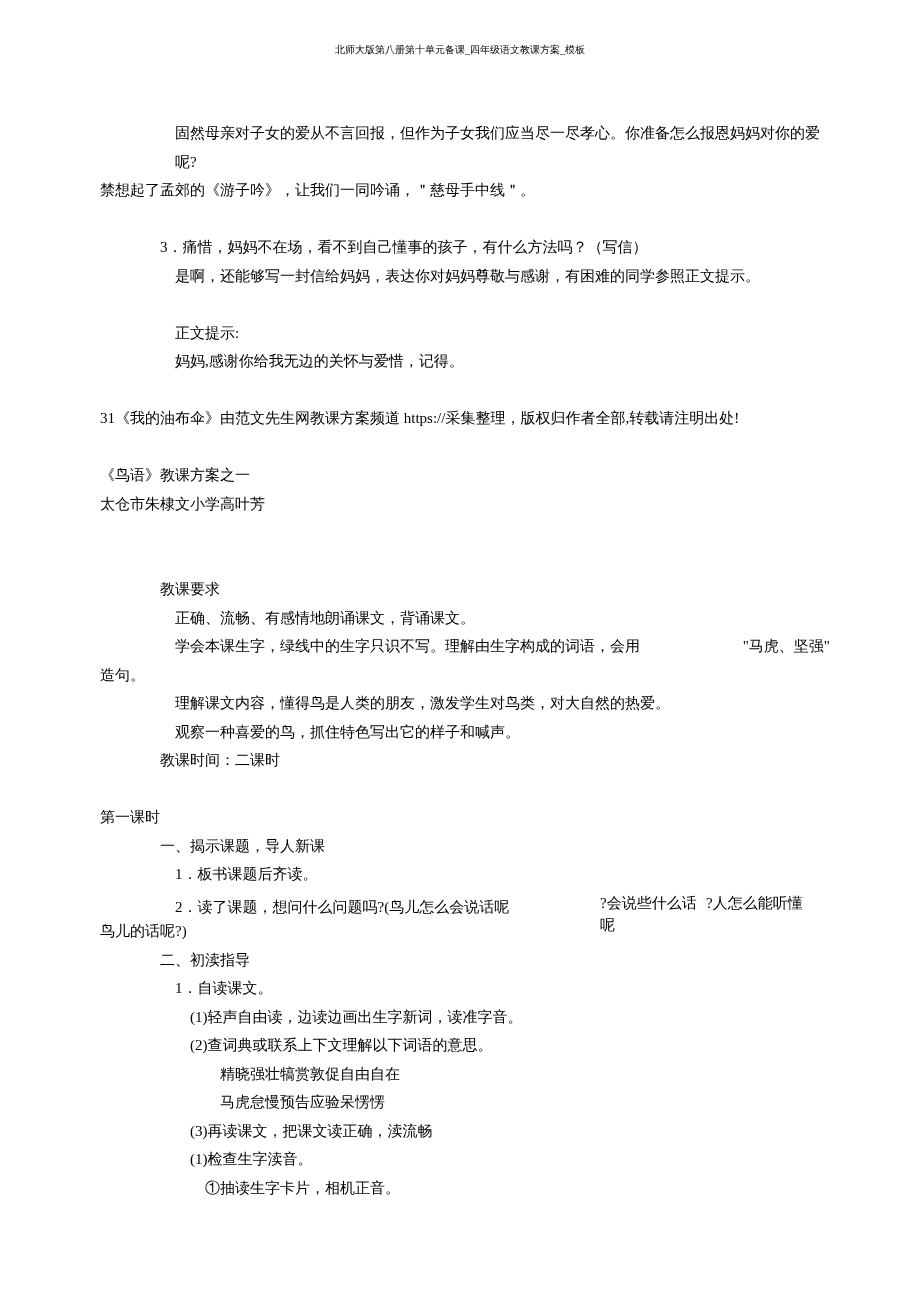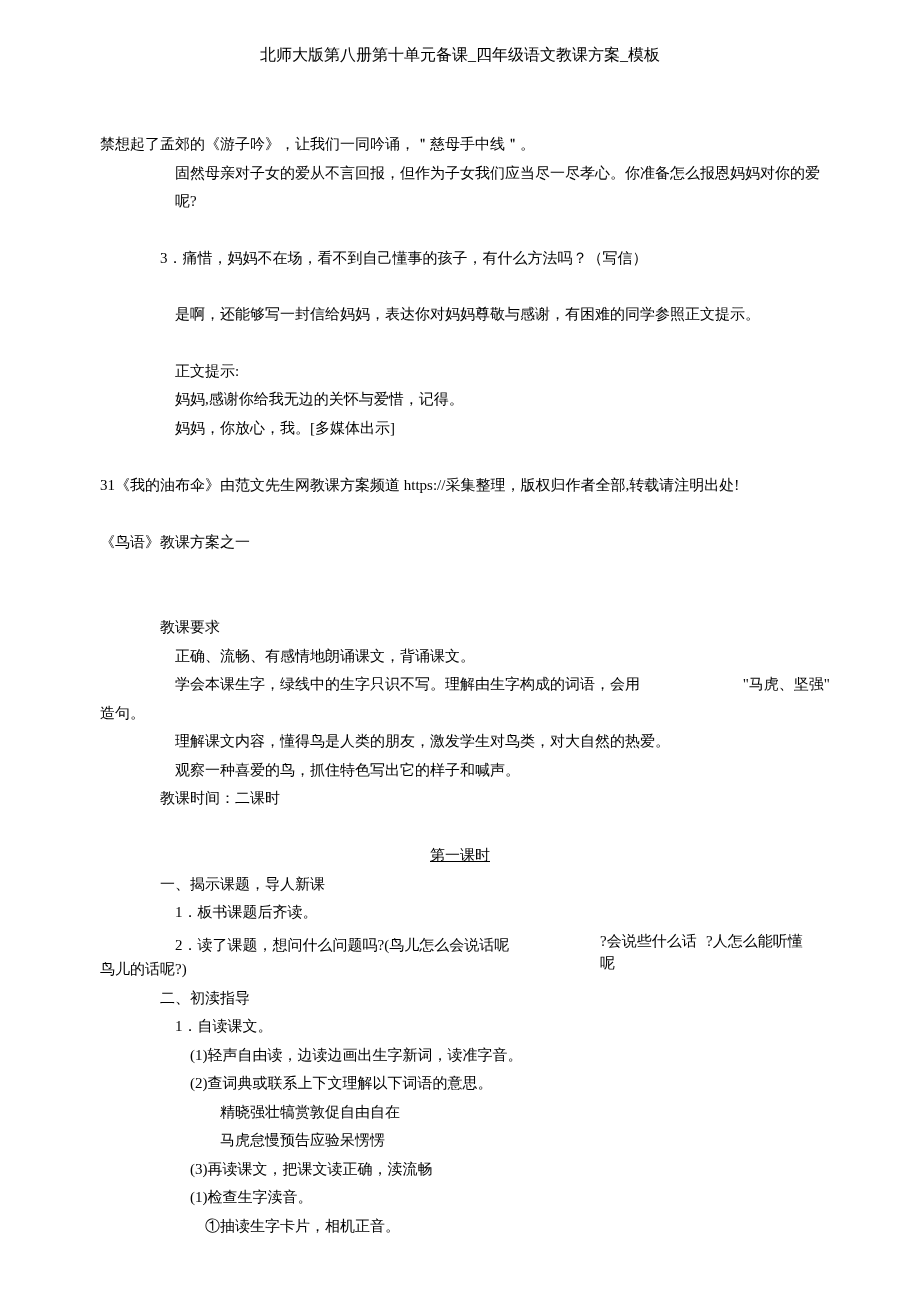--- a/index.html
+++ b/index.html
@@ -12,21 +12,21 @@
       background: #fff;
       width: 920px;
       margin: 0 auto;
       padding: 40px 100px 60px 100px;
       color: #000;
       font-size: 15px;
       line-height: 1.9;
     }
     .page-header {
       text-align: center;
-      font-size: 16px;
+      font-size: 10px;
       margin-bottom: 60px;
     }
     .para {
       margin: 0;
     }
     .no-indent {
       text-indent: 0;
     }
     .indent-2 {
       text-indent: 4em;
@@ -34,22 +34,21 @@
     .indent-3 {
       text-indent: 5em;
     }
     .indent-4 {
       text-indent: 6em;
     }
     .spacer {
       height: 1.9em;
     }
     .center {
-      text-align: center;
-      text-decoration: underline;
+      text-align: left;
     }
     .q-block {
       position: relative;
     }
     .q-tail1 {
       position: absolute;
       left: 500px;
       top: 0;
     }
     .q-tail2 {
@@ -65,45 +64,45 @@
   </style>
 </head>
 <body>
 
 <div class="page-header">
   <span>北师大版第八册第十单元备课_四年级语文教课方案_模板</span>
 </div>
 
 <div>
 
-  <p class="para no-indent">禁想起了孟郊的《游子吟》，让我们一同吟诵，＂慈母手中线＂。</p>
   <p class="para">
     <span style="display:inline-block; text-indent:0; padding-left:5em;">固然母亲对子女的爱从不言回报，但作为子女我们应当尽一尽孝心。你准备怎么报恩妈妈对你的爱呢?</span>
   </p>
+  <p class="para no-indent">禁想起了孟郊的《游子吟》，让我们一同吟诵，＂慈母手中线＂。</p>
 
   <div class="spacer"></div>
 
   <p class="para indent-2">3．痛惜，妈妈不在场，看不到自己懂事的孩子，有什么方法吗？（写信）</p>
   <p class="para">
-    <span style="display:block; text-indent:0;margin-top:27px;"><span style="padding-left:5em;">是啊，还能够写一封信给妈妈，表达你对妈妈尊敬与感谢，有困难的同学参照正文提示。</span></span>
+    <span style="display:block; text-indent:0;"><span style="padding-left:5em;">是啊，还能够写一封信给妈妈，表达你对妈妈尊敬与感谢，有困难的同学参照正文提示。</span></span>
   </p>
 
   <div class="spacer"></div>
 
   <p class="para indent-3">正文提示:</p>
   <p class="para indent-3">妈妈,感谢你给我无边的关怀与爱惜，记得。</p>
-  <p class="para indent-3">妈妈，你放心，我。[多媒体出示]</p>
 
   <div class="spacer"></div>
 
   <p class="para no-indent">31《我的油布伞》由范文先生网教课方案频道 https://采集整理，版权归作者全部,转载请注明出处!</p>
 
   <div class="spacer"></div>
 
   <p class="para no-indent">《鸟语》教课方案之一</p>
+  <p class="para no-indent">太仓市朱棣文小学高叶芳</p>
 
   <div class="spacer"></div>
   <div class="spacer"></div>
 
   <p class="para indent-2">教课要求</p>
   <p class="para indent-3">正确、流畅、有感情地朗诵课文，背诵课文。</p>
 
   <div class="q-block">
     <p class="para indent-3">
       <span>学会本课生字，绿线中的生字只识不写。理解由生字构成的词语，会用</span>

